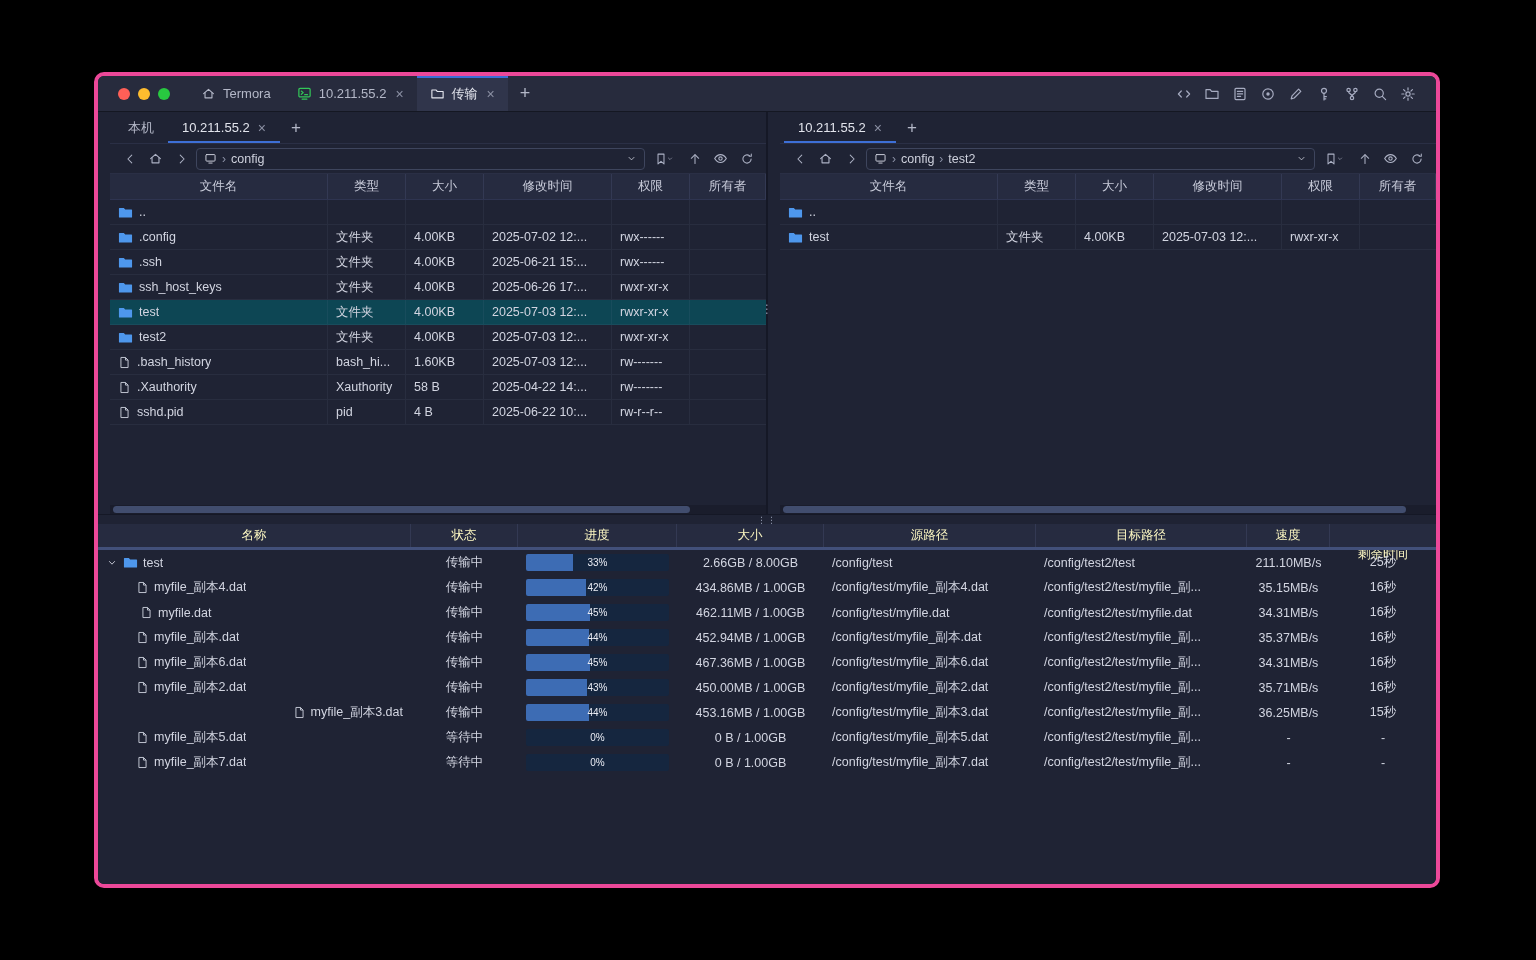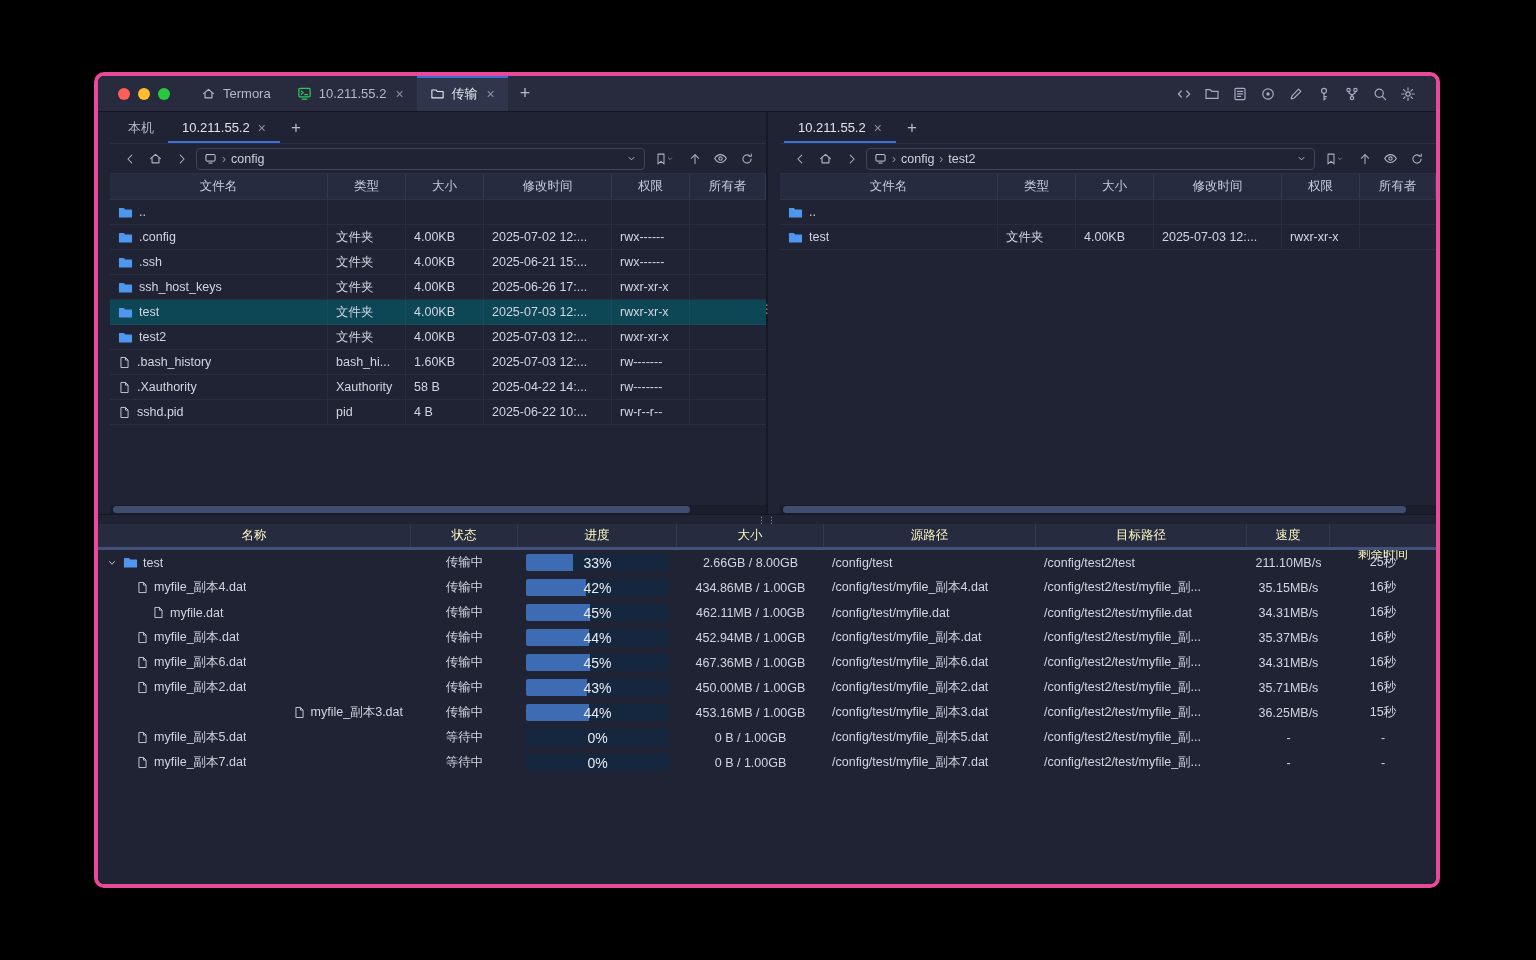--- a/index.html
+++ b/index.html
@@ -65,21 +65,21 @@
   .trow.header .tcell:last-child { border-right:none;margin-top:37px; }
   .tscroll { height:3px; background:#42507a; flex-shrink:0; }
   .tcell { padding:0 8px; overflow:hidden; white-space:nowrap; display:flex; align-items:center; height:100%; }
   .tc-name{width:313px; gap:5px;} .tc-status{width:107px; justify-content:center;}
   .tc-progress{width:159px;} .tc-size{width:147px; justify-content:center;}
   .tc-source{width:212px;} .tc-target{width:211px;}
   .tc-speed{width:83px; justify-content:center;} .tc-remaining{flex:1; justify-content:center;}
   .progress { width:100%; height:17px; background:#15263f; border-radius:2px; position:relative; overflow:hidden; }
   .progress .fill { position:absolute; left:0; top:0; bottom:0; background:#3d6cb4; }
   .progress .plabel { position:absolute; inset:0; display:flex; align-items:center; justify-content:center;
-                      font-size:14px; color:#e9ebf3; }
+                      font-size:10px; color:#e9ebf3; }
   .flabel, .tlabel { overflow:hidden; text-overflow:ellipsis; }
 </style>
 </head>
 <body>
 
 <div class="window">
   <div class="titlebar">
     <div class="traffic-lights">
       <span class="tl red"></span>
       <span class="tl yellow"></span>
@@ -629,21 +629,21 @@
             <span class="plabel">42%</span>
           </div>
         </div>
         <div class="tcell tc-size">434.86MB / 1.00GB</div>
         <div class="tcell tc-source">/config/test/myfile_副本4.dat</div>
         <div class="tcell tc-target">/config/test2/test/myfile_副...</div>
         <div class="tcell tc-speed">35.15MB/s</div>
         <div class="tcell tc-remaining">16秒</div>
       </div>
       <div class="trow">
-        <div class="tcell tc-name" style="padding-left: 54px;">
+        <div class="tcell tc-name" style="padding-left: 42px;">
           <span class="icon">
             <svg width="13" height="13" viewBox="0 0 16 16" fill="none" stroke="#c3c7d4" stroke-width="1.2" stroke-linejoin="round">
               <path d="M3.6 1.8h5.6l3.2 3.2v9.2H3.6z"></path>
               <path d="M9.2 1.8v3.2h3.2"></path>
             </svg>
           </span>
           <span class="tlabel">myfile.dat</span>
         </div>
         <div class="tcell tc-status">传输中</div>
         <div class="tcell tc-progress">

